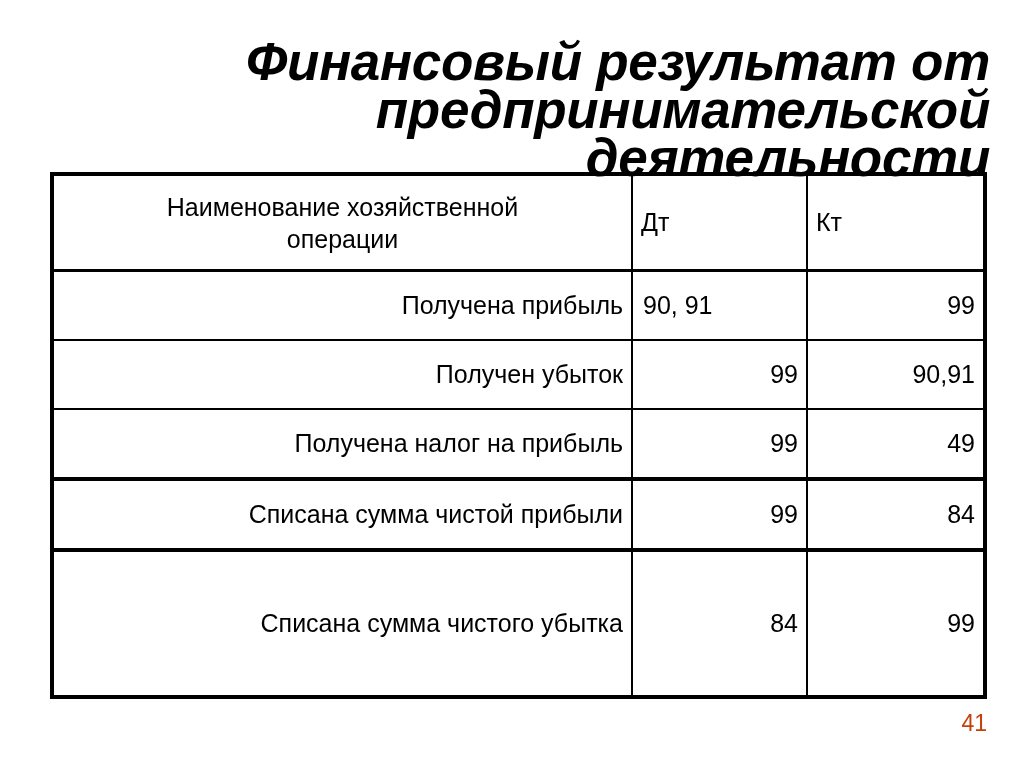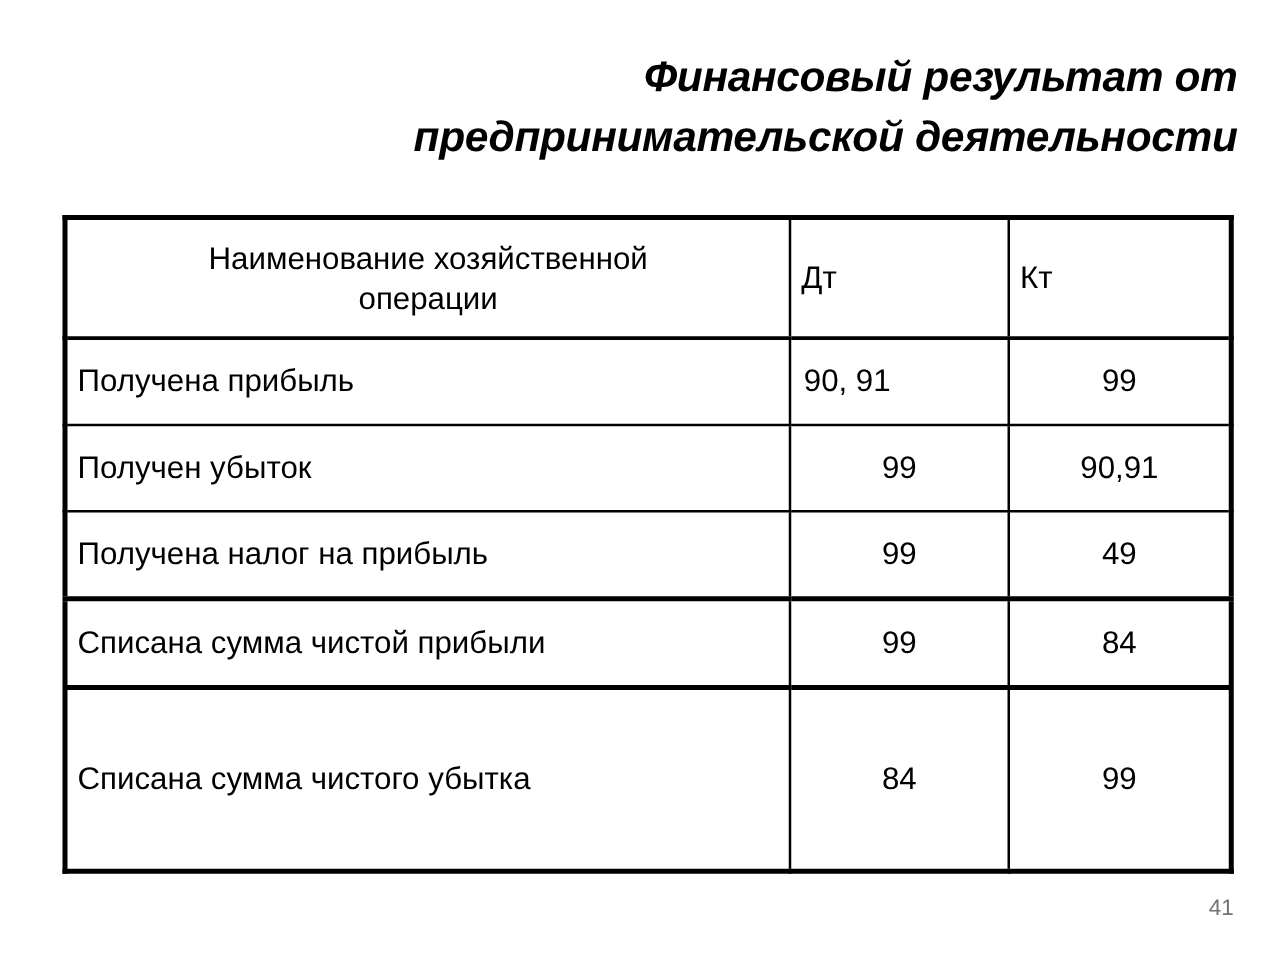--- a/index.html
+++ b/index.html
@@ -19,21 +19,21 @@
   
   .slide-title {
     position: absolute;
     left: 40px;
     top: 38px;
     width: 950px;
     text-align: right;
     font-family: "Liberation Sans", sans-serif;
     font-style: italic;
     font-weight: bold;
-    font-size: 34px;
+    font-size: 53px;
     line-height: 48px;
     letter-spacing: -0.3px;
     color: #000000;
     white-space: pre-line;
   }
 
   
   .table-wrap {
     position: absolute;
     left: 50px;
@@ -70,21 +70,21 @@
     text-align: center;
     line-height: 32px;
     padding: 0 26px;
     white-space: pre-line;
   }
   td.head-code {
     text-align: left;
   }
 
   
-  tr.data-row td { height: 67px; }
+  tr.data-row td { height: 67px; text-align: right; }
   tr.data-row.tall td { height: 143px; }
 
   td.cell-op {
     text-align: left;
     padding-left: 14px;
   }
   td.cell-num {
     text-align: center;
     margin-top: 48px;
   }
@@ -95,22 +95,22 @@
 
   
   tr.thin-top td  { border-top-width: 2px; }
   tr.thick-top td { border-top-width: 4px; }
 
   
   .page-number {
     position: absolute;
     right: 37px;
     bottom: 30px;
-    font-size: 18px;
-    color: #737373;
+    font-size: 23px;
+    color: #c2410c;
     font-family: "Liberation Sans", sans-serif;
   }
 </style>
 </head>
 <body>
 
 <div class="slide-title">Финансовый результат от
 предпринимательской деятельности</div>
 
 <div class="table-wrap">

